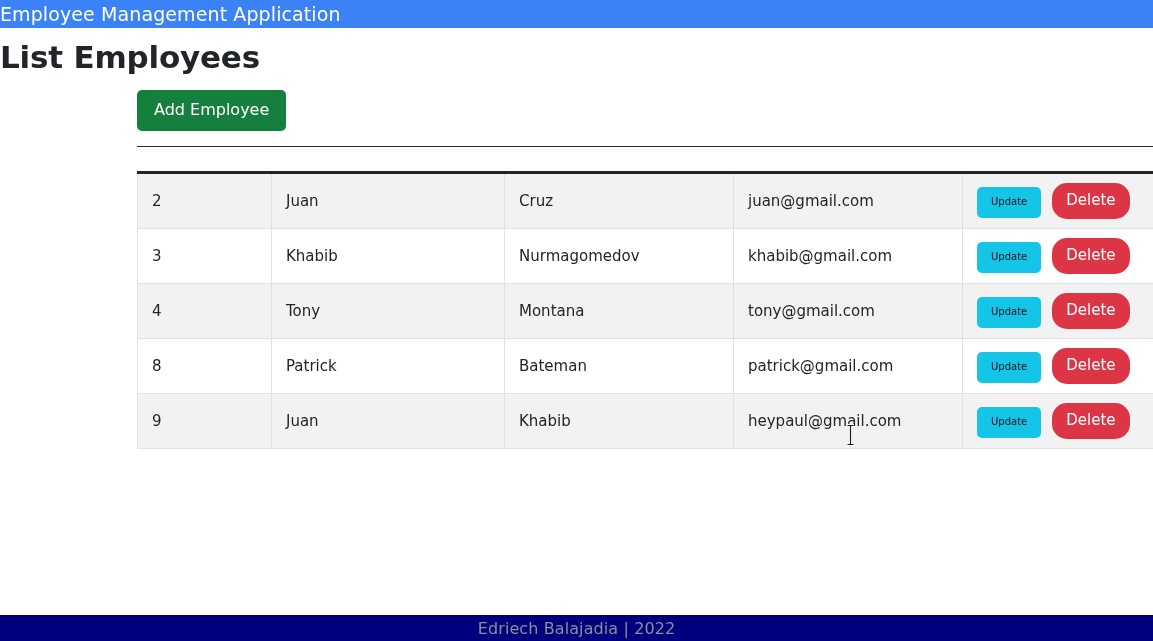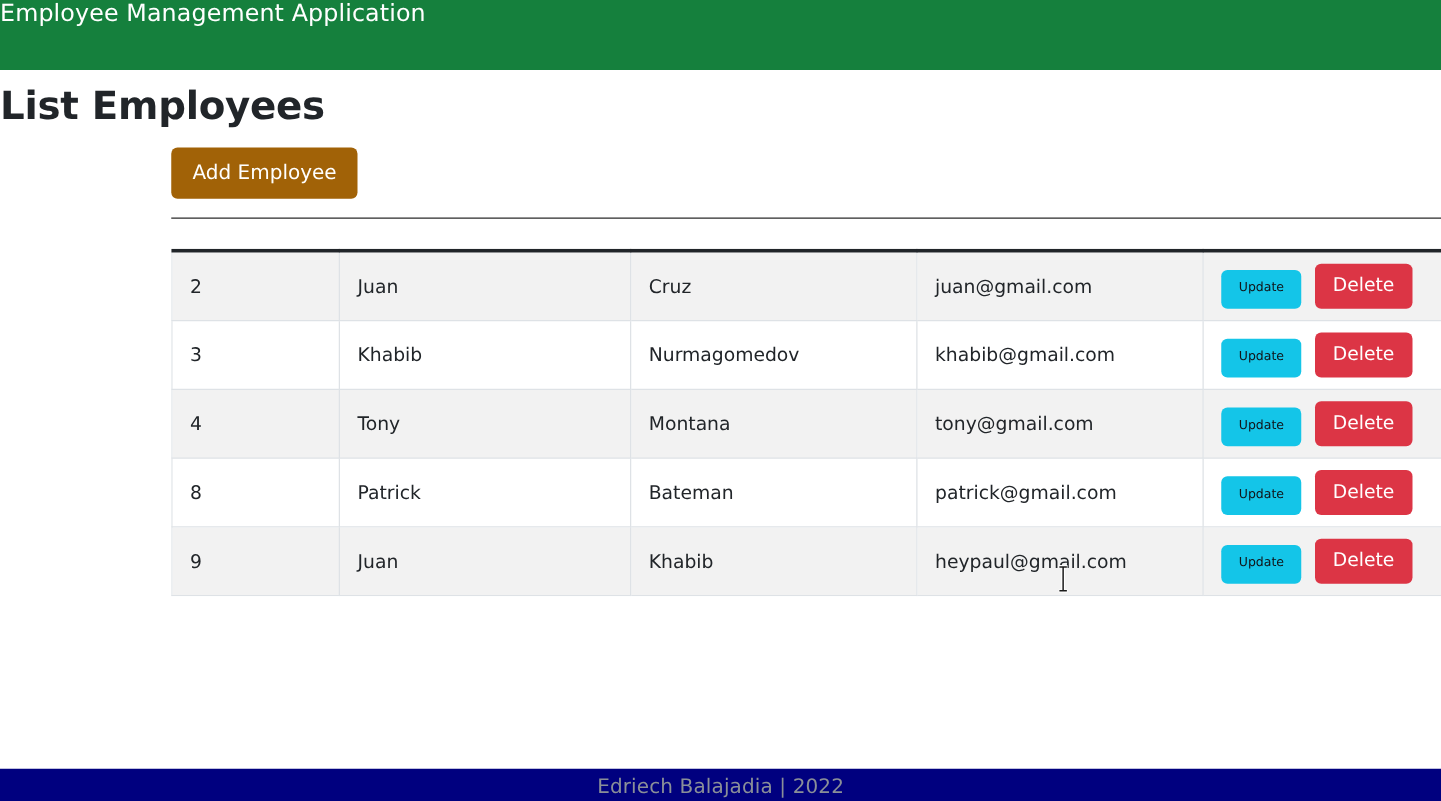--- a/index.html
+++ b/index.html
@@ -12,23 +12,24 @@
     background: #ffffff;
     font-family: "DejaVu Sans", "Liberation Sans", sans-serif;
     font-size: 16px;
     color: #212529;
     overflow: hidden;
     position: relative;
   }
 
   
   .navbar {
-    height: 56px;
-    background: #15803d;
+    height: 28px;
+    background: #3b82f6;
     display: flex;
+    align-items: center;
     padding: 0 0 0 0;
     box-sizing: border-box;
   }
   .navbar-brand {
     color: #ffffff;
     font-size: 19px;
     font-weight: 400;
     letter-spacing: 0.1px;
     padding-left: 0px;
     white-space: nowrap;
@@ -56,21 +57,21 @@
   }
   .btn {
     border: none;
     border-radius: 5px;
     cursor: pointer;
     font-family: inherit;
     line-height: 1;
     display: inline-block;
   }
   .btn-primary {
-    background: #a16207;
+    background: #15803d;
     color: #ffffff;
     font-size: 16px;
     padding: 12px 17px 13px 17px;
   }
   .divider {
     border: none;
     border-top: 1px solid #2b2b2b;
     margin: 15px 0 0 137px;
     width: 1016px;
   }
@@ -121,21 +122,21 @@
     font-size: 10px;
     padding: 10px 14px 11px 14px;
     border-radius: 5px;
     margin-right: 11px;
   }
   .btn-delete {
     background: #dc3545;
     color: #ffffff;
     font-size: 15px;
     padding: 10px 14px 11px 14px;
-    border-radius: 5px;
+    border-radius: 15px;
   }
 
   
   .text-cursor {
     position: absolute;
     left: 846px;
     top: 396px;
     width: 9px;
     height: 22px;
     pointer-events: none;

